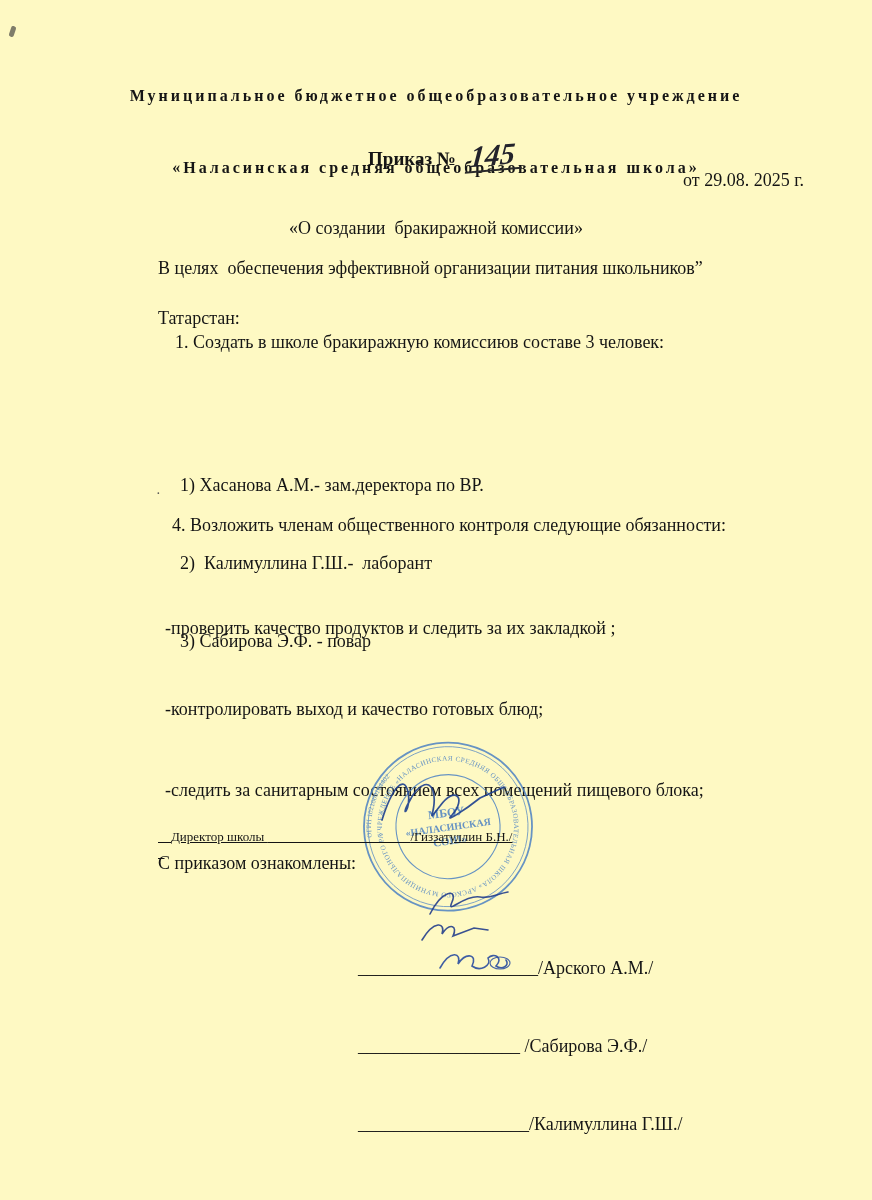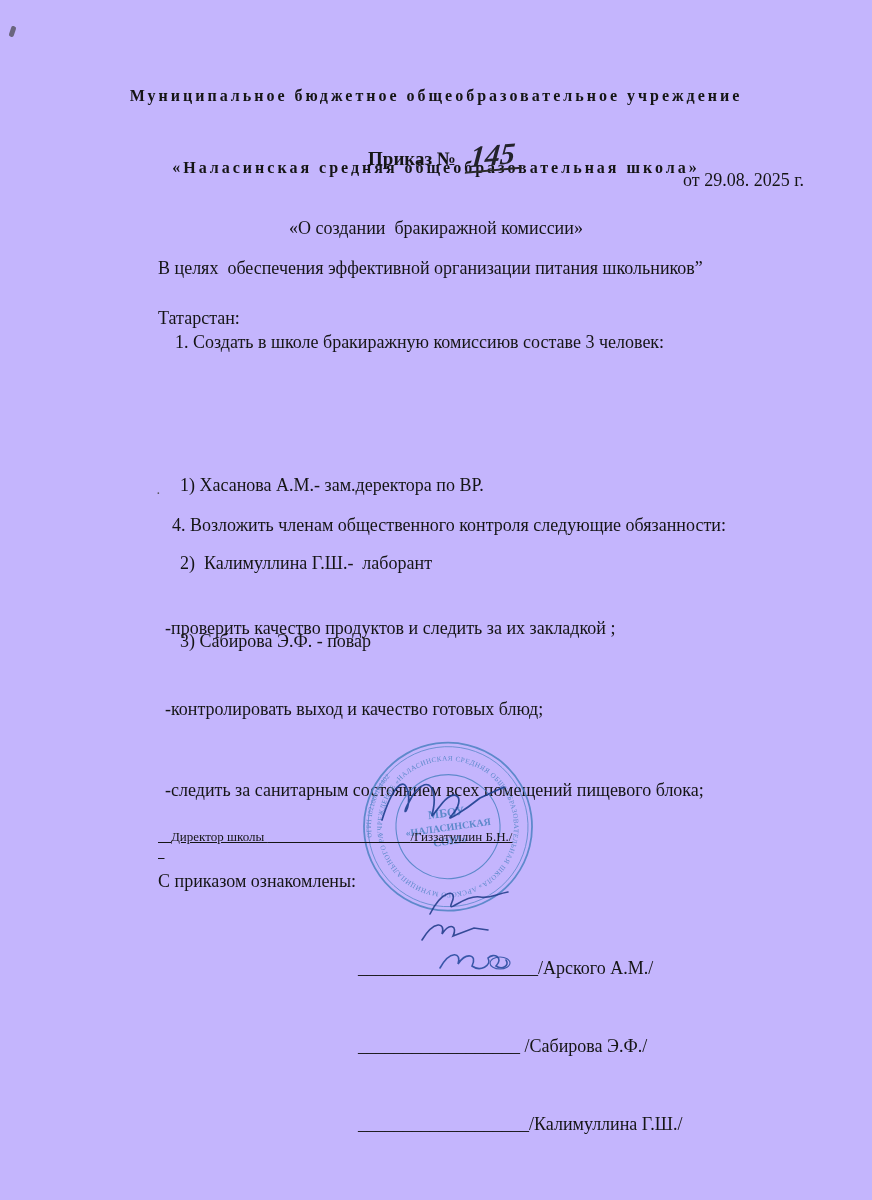--- a/index.html
+++ b/index.html
@@ -1,20 +1,20 @@
 <!DOCTYPE html>
 <html><head>
 <meta charset="utf-8">
 <style>
   html,body{margin:0;padding:0;background:#d8d7d3;}
   .page{
     position:relative;
     width:872px;height:1200px;
     margin:0 auto;
-    background:#c4b5fd;
+    background:#fef9c3;
     font-family:"Liberation Serif", serif;
     color:#151515;
     overflow:hidden;
   }
   .abs{position:absolute;white-space:pre-wrap;}
   .header{
     top:36px;left:0;width:872px;
     text-align:center;
     font-weight:bold;
     font-size:16px;
@@ -49,21 +49,21 @@
     text-align:center;
     font-size:18px;
   }
   .purpose{top:258px;left:158px;width:620px;font-size:18px;}
   .directive{top:308px;left:158px;font-size:18px;}
   .item1{top:332px;left:175px;font-size:18px;}
   .members{top:420px;left:180px;font-size:18px;line-height:26px;}
   .item2{top:515px;left:172px;font-size:18px;}
   .duties{top:561px;left:165px;font-size:18px;line-height:27px;}
   .director-row{top:813px;left:158px;font-size:13px;text-decoration:underline;}
-  .ack-label{top:871px;left:158px;font-size:18px;font-family:Liberation Serif, serif;}
+  .ack-label{top:853px;left:158px;font-size:18px;font-family:Liberation Serif, serif;}
   .ack-rows{top:903px;left:358px;font-size:18px;line-height:26px;}
   .stray-dot{top:486px;left:156px;font-size:14px;color:#555;}
   .corner-speck{
     top:26px;left:10px;width:5px;height:11px;
     background:#3a3a3a;opacity:.65;
     transform:rotate(18deg);
     border-radius:2px;
   }
   .stamp-wrap{
     top:703px;left:355px;width:176px;height:176px;

